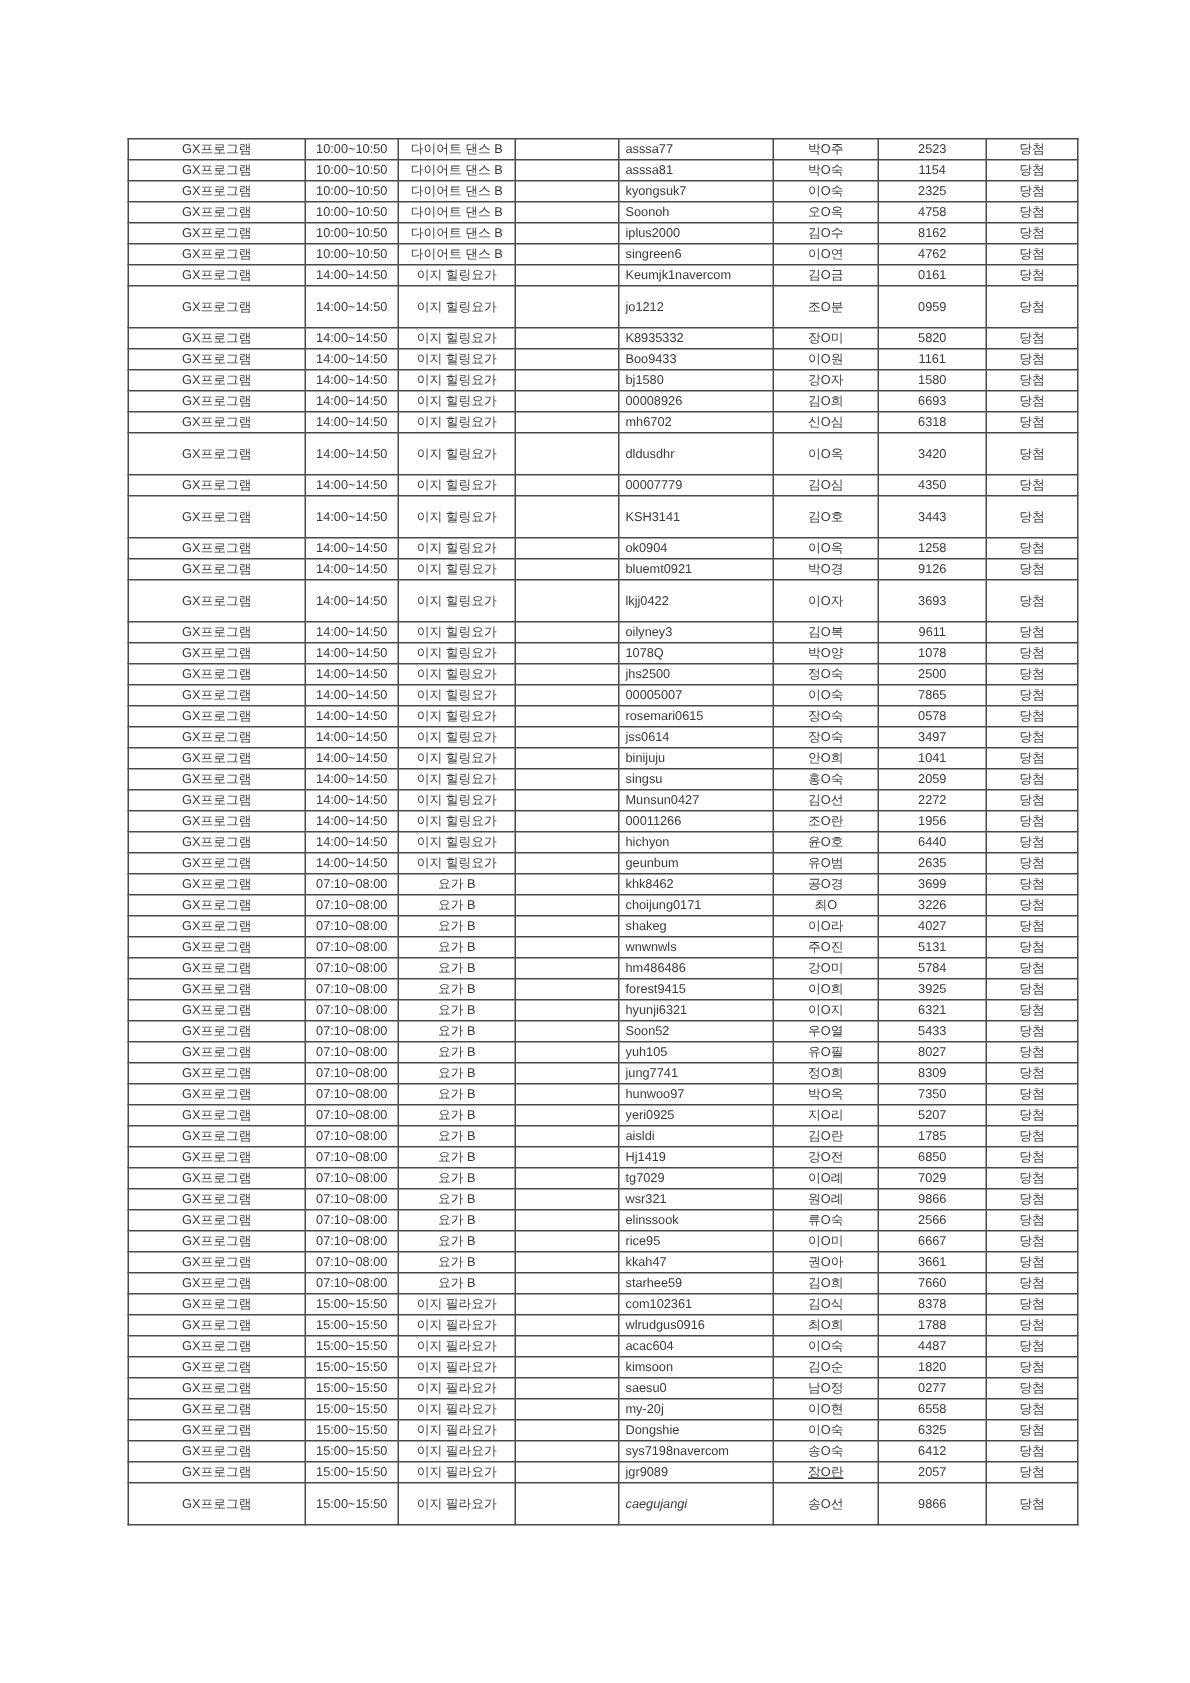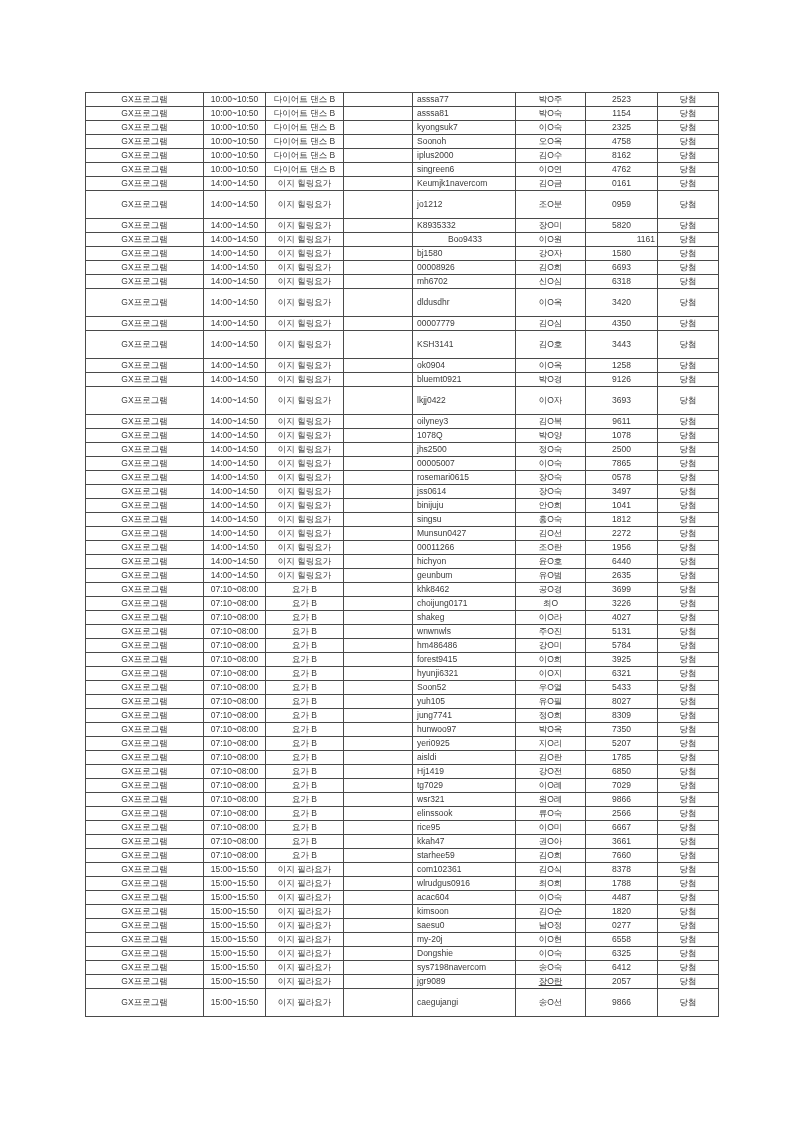--- a/index.html
+++ b/index.html
@@ -152,23 +152,23 @@
           <td class="col-id" style="border-color: rgb(74, 74, 74); color: rgb(58, 58, 58);">K8935332</td>
           <td class="col-name" style="border-color: rgb(74, 74, 74); color: rgb(58, 58, 58);">장O미</td>
           <td class="col-number" style="border-color: rgb(74, 74, 74); color: rgb(58, 58, 58);">5820</td>
           <td class="col-status" style="border-color: rgb(74, 74, 74); color: rgb(58, 58, 58);">당첨</td>
         </tr>
         <tr>
           <td class="col-program" style="border-color: rgb(74, 74, 74); color: rgb(58, 58, 58);">GX프로그램</td>
           <td class="col-time" style="border-color: rgb(74, 74, 74); color: rgb(58, 58, 58);">14:00~14:50</td>
           <td class="col-class" style="border-color: rgb(74, 74, 74); color: rgb(58, 58, 58);">이지 힐링요가</td>
           <td class="col-spacer" style="border-color: rgb(74, 74, 74); color: rgb(58, 58, 58);"></td>
-          <td class="col-id" style="border-color: rgb(74, 74, 74); color: rgb(58, 58, 58); text-align: center;">Boo9433</td>
+          <td class="col-id" style="border-color: rgb(74, 74, 74); color: rgb(58, 58, 58);">Boo9433</td>
           <td class="col-name" style="border-color: rgb(74, 74, 74); color: rgb(58, 58, 58);">이O원</td>
-          <td class="col-number" style="border-color: rgb(74, 74, 74); color: rgb(58, 58, 58); text-align: right;">1161</td>
+          <td class="col-number" style="border-color: rgb(74, 74, 74); color: rgb(58, 58, 58);">1161</td>
           <td class="col-status" style="border-color: rgb(74, 74, 74); color: rgb(58, 58, 58);">당첨</td>
         </tr>
         <tr>
           <td class="col-program" style="border-color: rgb(74, 74, 74); color: rgb(58, 58, 58);">GX프로그램</td>
           <td class="col-time" style="border-color: rgb(74, 74, 74); color: rgb(58, 58, 58);">14:00~14:50</td>
           <td class="col-class" style="border-color: rgb(74, 74, 74); color: rgb(58, 58, 58);">이지 힐링요가</td>
           <td class="col-spacer" style="border-color: rgb(74, 74, 74); color: rgb(58, 58, 58);"></td>
           <td class="col-id" style="border-color: rgb(74, 74, 74); color: rgb(58, 58, 58);">bj1580</td>
           <td class="col-name" style="border-color: rgb(74, 74, 74); color: rgb(58, 58, 58);">강O자</td>
           <td class="col-number" style="border-color: rgb(74, 74, 74); color: rgb(58, 58, 58);">1580</td>
@@ -324,21 +324,21 @@
           <td class="col-number" style="border-color: rgb(74, 74, 74); color: rgb(58, 58, 58);">1041</td>
           <td class="col-status" style="border-color: rgb(74, 74, 74); color: rgb(58, 58, 58);">당첨</td>
         </tr>
         <tr>
           <td class="col-program" style="border-color: rgb(74, 74, 74); color: rgb(58, 58, 58);">GX프로그램</td>
           <td class="col-time" style="border-color: rgb(74, 74, 74); color: rgb(58, 58, 58);">14:00~14:50</td>
           <td class="col-class" style="border-color: rgb(74, 74, 74); color: rgb(58, 58, 58);">이지 힐링요가</td>
           <td class="col-spacer" style="border-color: rgb(74, 74, 74); color: rgb(58, 58, 58);"></td>
           <td class="col-id" style="border-color: rgb(74, 74, 74); color: rgb(58, 58, 58);">singsu</td>
           <td class="col-name" style="border-color: rgb(74, 74, 74); color: rgb(58, 58, 58);">홍O숙</td>
-          <td class="col-number" style="border-color: rgb(74, 74, 74); color: rgb(58, 58, 58);">1812</td>
+          <td class="col-number" style="border-color: rgb(74, 74, 74); color: rgb(58, 58, 58);">2059</td>
           <td class="col-status" style="border-color: rgb(74, 74, 74); color: rgb(58, 58, 58);">당첨</td>
         </tr>
         <tr>
           <td class="col-program" style="border-color: rgb(74, 74, 74); color: rgb(58, 58, 58);">GX프로그램</td>
           <td class="col-time" style="border-color: rgb(74, 74, 74); color: rgb(58, 58, 58);">14:00~14:50</td>
           <td class="col-class" style="border-color: rgb(74, 74, 74); color: rgb(58, 58, 58);">이지 힐링요가</td>
           <td class="col-spacer" style="border-color: rgb(74, 74, 74); color: rgb(58, 58, 58);"></td>
           <td class="col-id" style="border-color: rgb(74, 74, 74); color: rgb(58, 58, 58);">Munsun0427</td>
           <td class="col-name" style="border-color: rgb(74, 74, 74); color: rgb(58, 58, 58);">김O선</td>
           <td class="col-number" style="border-color: rgb(74, 74, 74); color: rgb(58, 58, 58);">2272</td>
@@ -662,20 +662,20 @@
           <td class="col-id" style="border-color: rgb(74, 74, 74); color: rgb(58, 58, 58);">jgr9089</td>
           <td class="col-name" style="border-color: rgb(74, 74, 74); color: rgb(58, 58, 58); text-decoration: underline;">장O란</td>
           <td class="col-number" style="border-color: rgb(74, 74, 74); color: rgb(58, 58, 58);">2057</td>
           <td class="col-status" style="border-color: rgb(74, 74, 74); color: rgb(58, 58, 58);">당첨</td>
         </tr>
         <tr class="tall">
           <td class="col-program" style="border-color: rgb(74, 74, 74); color: rgb(58, 58, 58);">GX프로그램</td>
           <td class="col-time" style="border-color: rgb(74, 74, 74); color: rgb(58, 58, 58);">15:00~15:50</td>
           <td class="col-class" style="border-color: rgb(74, 74, 74); color: rgb(58, 58, 58);">이지 필라요가</td>
           <td class="col-spacer" style="border-color: rgb(74, 74, 74); color: rgb(58, 58, 58);"></td>
-          <td class="col-id" style="border-color: rgb(74, 74, 74); color: rgb(58, 58, 58);">caegujangi</td>
+          <td class="col-id" style="border-color: rgb(74, 74, 74); color: rgb(58, 58, 58); font-style: italic;">caegujangi</td>
           <td class="col-name" style="border-color: rgb(74, 74, 74); color: rgb(58, 58, 58);">송O선</td>
           <td class="col-number" style="border-color: rgb(74, 74, 74); color: rgb(58, 58, 58);">9866</td>
           <td class="col-status" style="border-color: rgb(74, 74, 74); color: rgb(58, 58, 58);">당첨</td>
         </tr>
       </tbody>
   </table>
 </div>
 
 </body></html>

